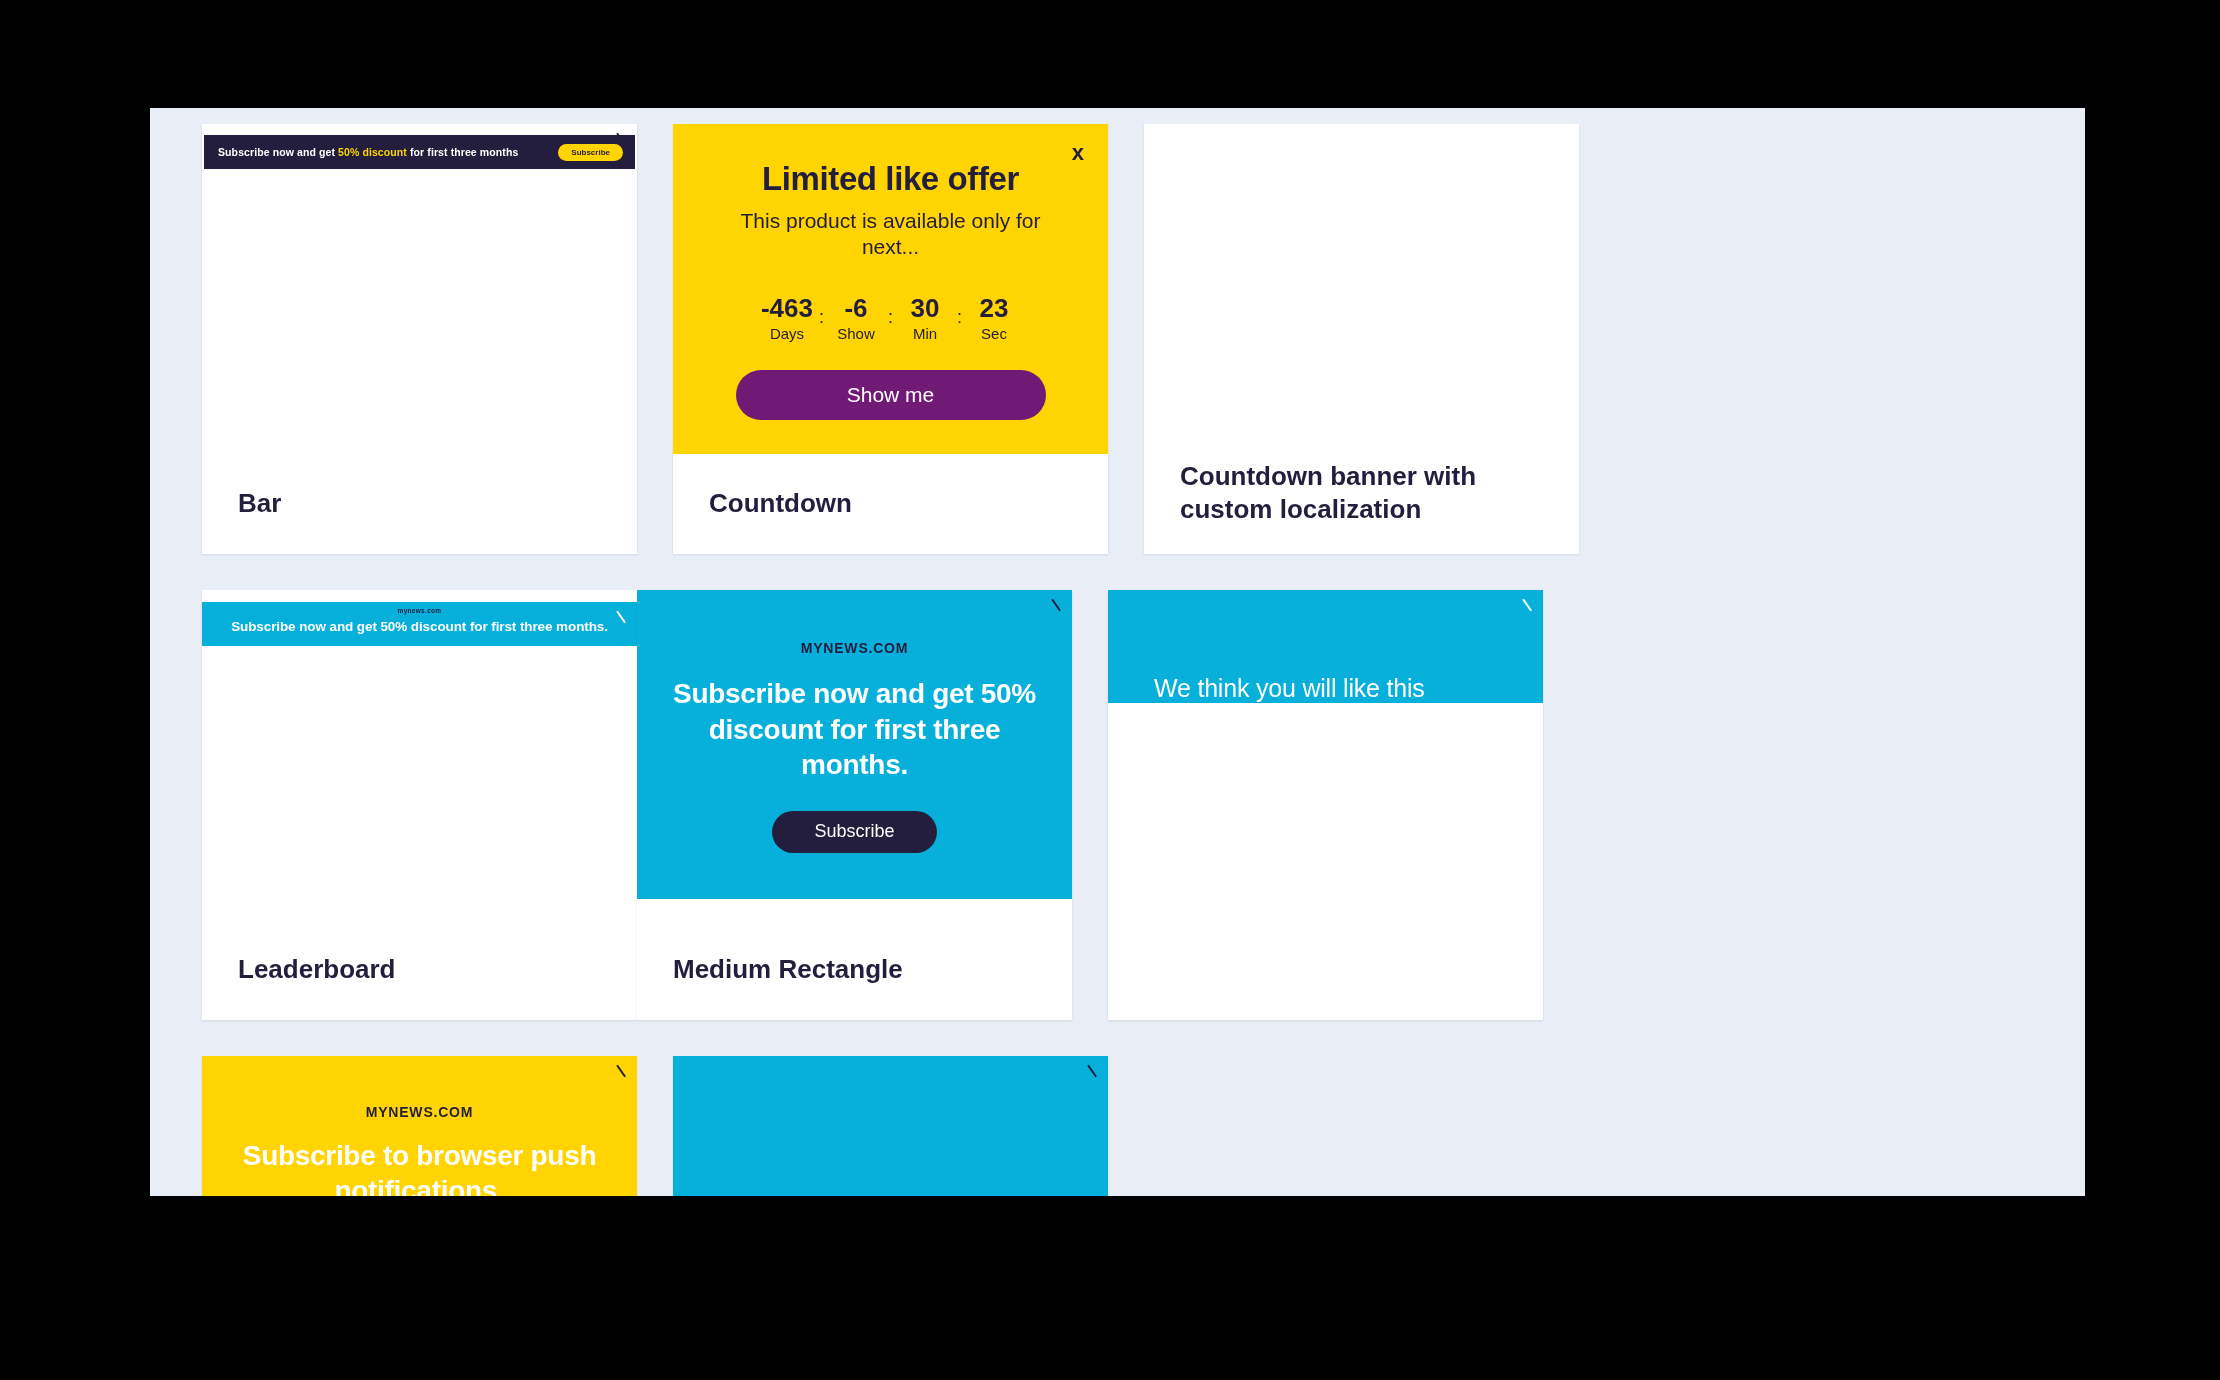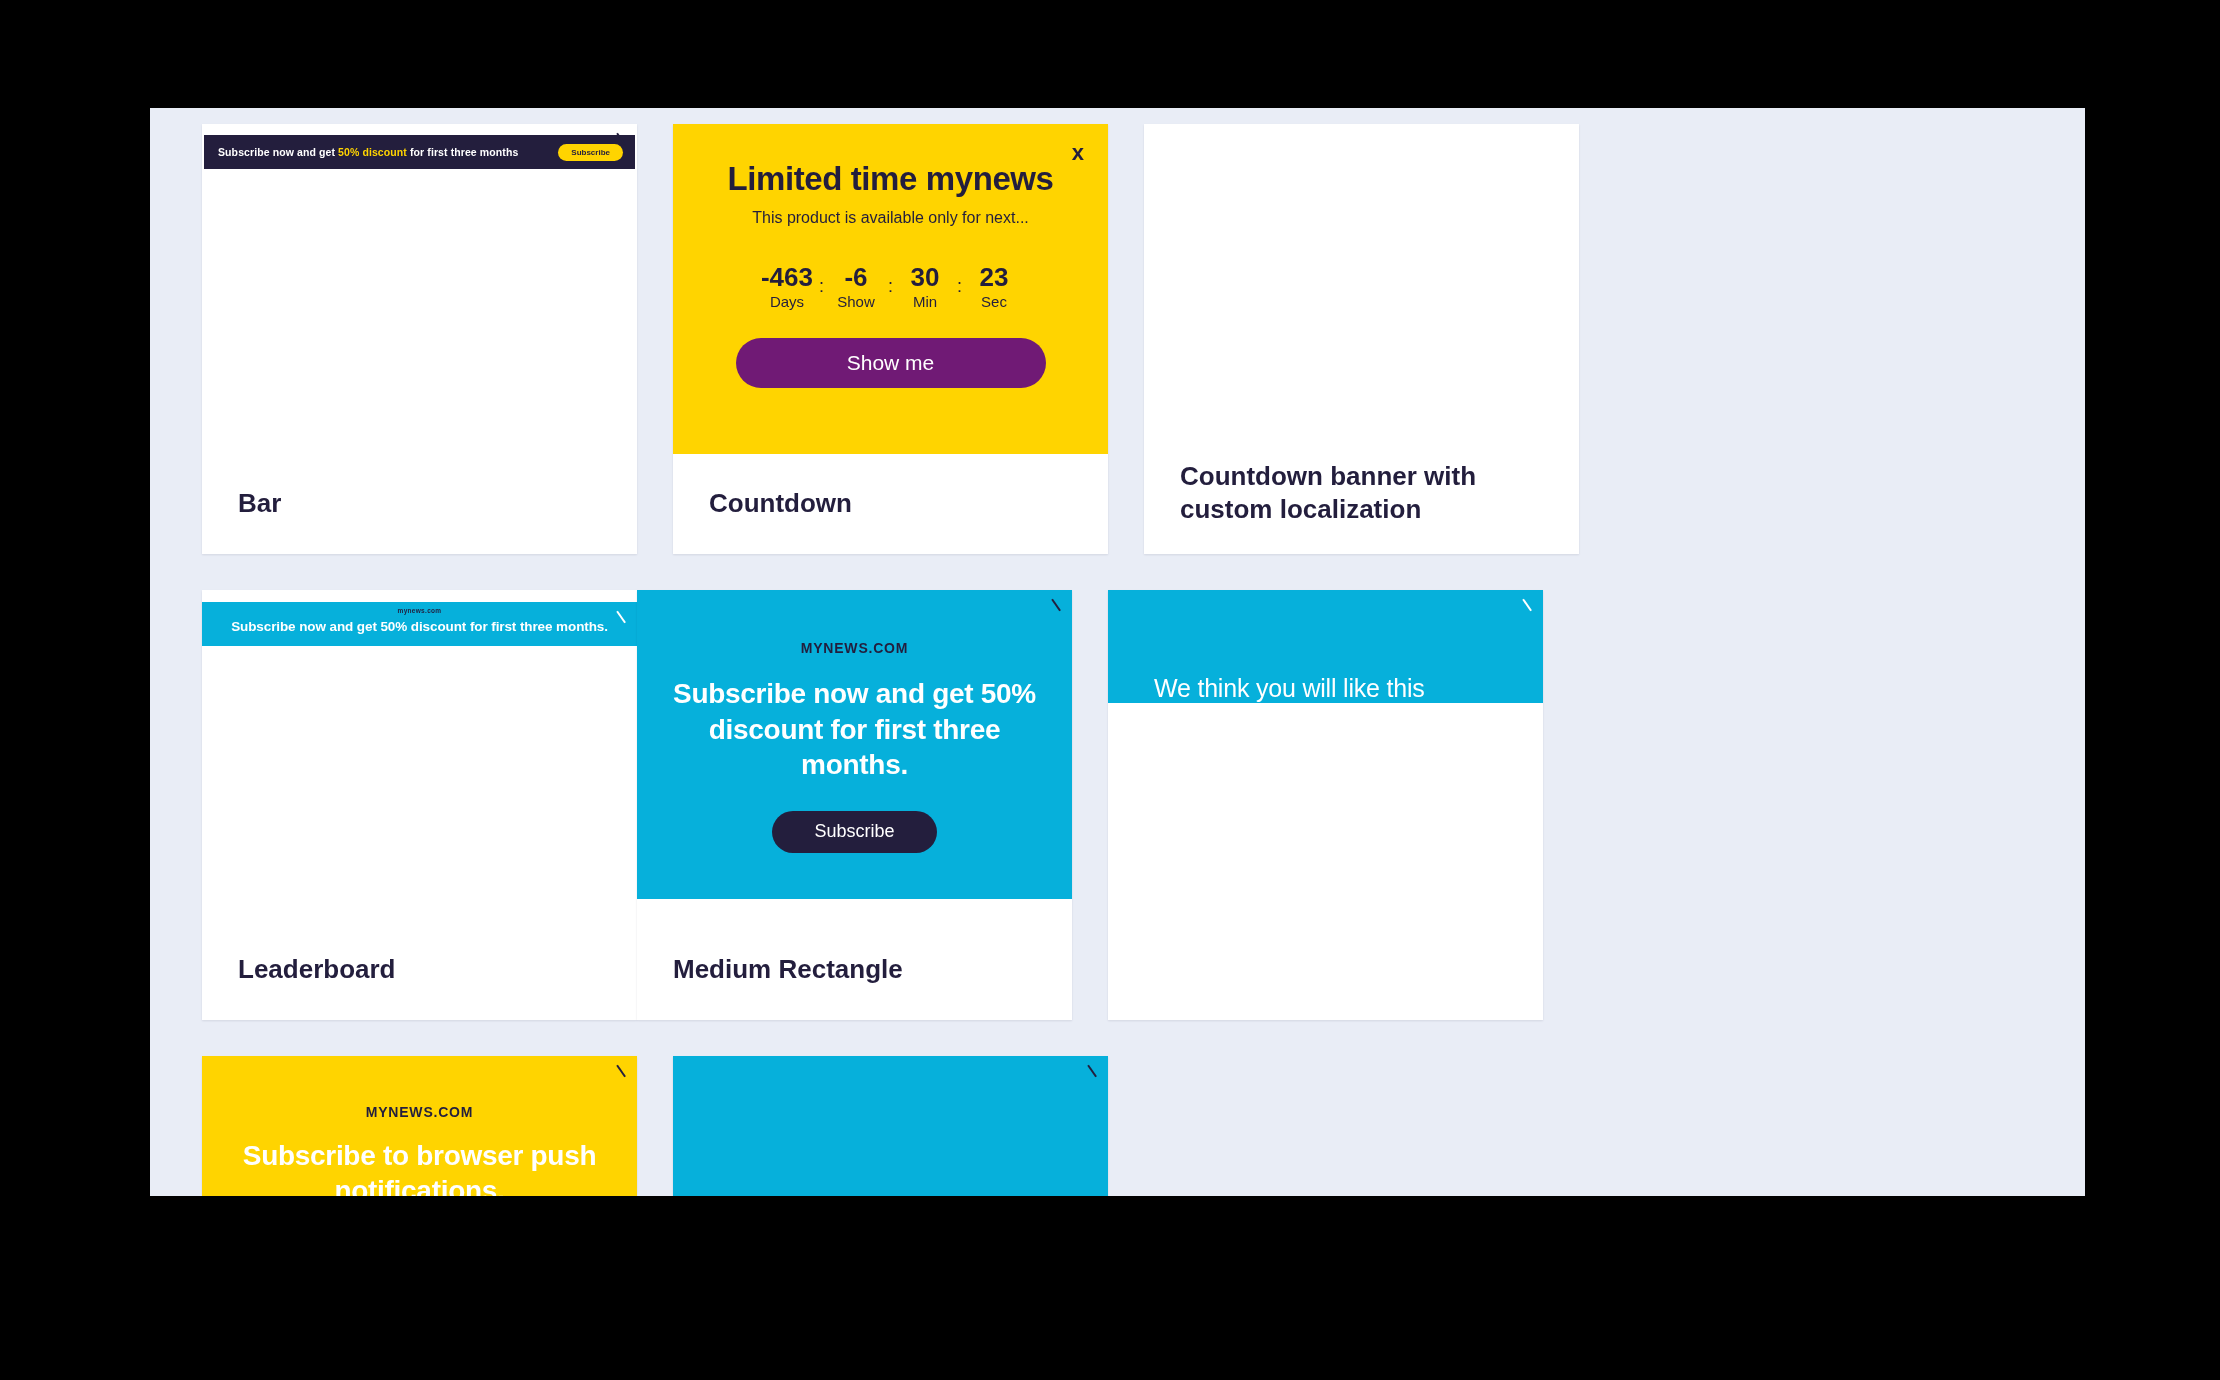--- a/index.html
+++ b/index.html
@@ -147,21 +147,21 @@
     cursor: pointer;
   }
   .cd-title {
     font-size: 33px;
     font-weight: bold;
     color: #231e3d;
     letter-spacing: -.4px;
     margin-top: 10px;
   }
   .cd-sub {
-    font-size: 16px;
+    font-size: 21px;
     color: #231e3d;
     line-height: 1.22;
     margin-top: 10px;
     padding: 0 22px;
   }
   .cd-timer {
     display: flex;
     align-items: flex-start;
     justify-content: center;
     margin-top: 36px;
@@ -341,21 +341,21 @@
           </div>
           <div class="corner-mark"></div>
         </div>
         <div class="card-title">Bar</div>
       </div>
 
       <div class="card">
         <div class="preview">
           <div class="cd-popup">
             <div class="cd-close">x</div>
-            <div class="cd-title">Limited time mynews</div>
+            <div class="cd-title">Limited like offer</div>
             <div class="cd-sub">This product is available only for next...</div>
             <div class="cd-timer">
               <div class="cd-unit">
                 <div class="cd-num">-463</div>
                 <div class="cd-lab">Days</div>
               </div>
               <div class="cd-colon">:</div>
               <div class="cd-unit">
                 <div class="cd-num">-6</div>
                 <div class="cd-lab">Show</div>

